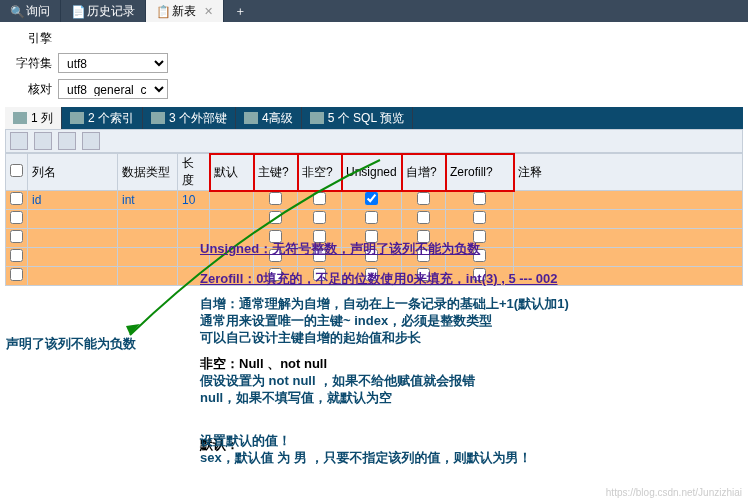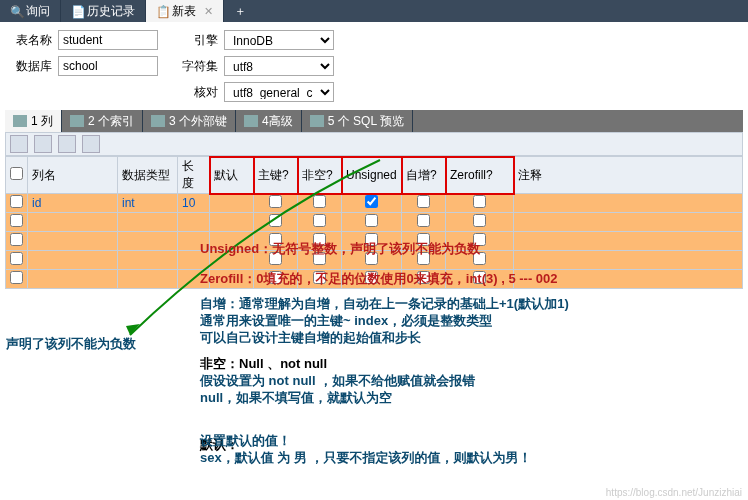--- a/index.html
+++ b/index.html
@@ -13,21 +13,21 @@
   .tab-icon { width: 12px; height: 12px; display: inline-block; }
   
   .form-area { padding: 8px 12px; display: flex; gap: 20px; }
   .form-col { display: flex; flex-direction: column; gap: 6px; }
   .form-row { display: flex; align-items: center; gap: 6px; }
   .form-label { width: 40px; text-align: right; }
   input[type=text], select { border: 1px solid #aaa; padding: 2px 4px; font-size: 12px; height: 20px; background: #fff; }
   .w-wide { width: 100px; }
   .sel-mid { width: 110px; }
   
-  .subtabs { background: #737373; height: 22px; display: flex; align-items: stretch; margin: 0 5px; }
+  .subtabs { background: #0c4a6e; height: 22px; display: flex; align-items: stretch; margin: 0 5px; }
   .subtab { padding: 3px 8px; color: #fff; display: flex; align-items: center; gap: 4px; border-right: 1px solid #2a3a4c; }
   .subtab.active { background: #f4f4f4; color: #000; }
   .sticon { width: 14px; height: 12px; display: inline-block; background: #8aa; }
   
   .toolbar { background: #eaeff5; border: 1px solid #c5ced9; height: 24px; margin: 0 5px; display: flex; align-items: center; padding: 0 4px; gap: 6px; }
   .tbtn { width: 18px; height: 18px; background: #d8e0ea; border: 1px solid #aab; display: inline-block; }
   
   .grid { margin: 0 5px; border-collapse: collapse; width: calc(100% - 10px); background: #fdba74; }
   .grid th, .grid td { border: 1px solid #c5ced9; padding: 1px 4px; height: 18px; text-align: left; font-weight: normal; font-size: 12px; }
   .grid th { background: #eaeff5; }
@@ -39,21 +39,21 @@
   .col-def { width: 44px; }
   .col-pk { width: 44px; }
   .col-nn { width: 44px; }
   .col-un { width: 60px; }
   .col-ai { width: 44px; }
   .col-zf { width: 68px; }
   .redbox { outline: 2px solid #d00; outline-offset: -1px; }
   .cell-blue { color: #0057c4; }
   
   .annot { position: absolute; font-size: 13px; line-height: 1.4; }
-  .ann-green { color: #b91c1c; font-weight: bold; }
+  .ann-green { color: #4c1d95; font-weight: bold; text-decoration: underline; }
   .ann-red { color: #0c4a6e; font-weight: bold; }
   .black { color: #000; font-weight: bold; }
 
   svg.arrow { position: absolute; top: 0; left: 0; pointer-events: none; }
   .watermark { position: absolute; right: 6px; bottom: 2px; font-size: 10px; color: #ccc; }
 </style>
 </head>
 <body>
 
 <div class="tabbar">
@@ -69,32 +69,21 @@
     <span class="tab-icon">📋</span>
     <span>新表</span>
     <span class="tab-close">✕</span>
   </div>
   <div class="tab-plus">＋</div>
 </div>
 
 <div class="form-area">
   <div class="form-col">
     <div class="form-row">
-      <span class="form-label">表名称</span>
-      <input type="text" class="w-wide" value="student" style="">
-    </div>
-    <div class="form-row">
-      <span class="form-label">数据库</span>
-      <input type="text" class="w-wide" value="school" style="">
-    </div>
-  </div>
-  <div class="form-col">
-    <div class="form-row">
       <span class="form-label">引擎</span>
-      <select class="sel-mid"><option>InnoDB</option></select>
     </div>
     <div class="form-row">
       <span class="form-label">字符集</span>
       <select class="sel-mid"><option>utf8</option></select>
     </div>
     <div class="form-row">
       <span class="form-label">核对</span>
       <select class="sel-mid"><option>utf8_general_ci</option></select>
     </div>
   </div>

